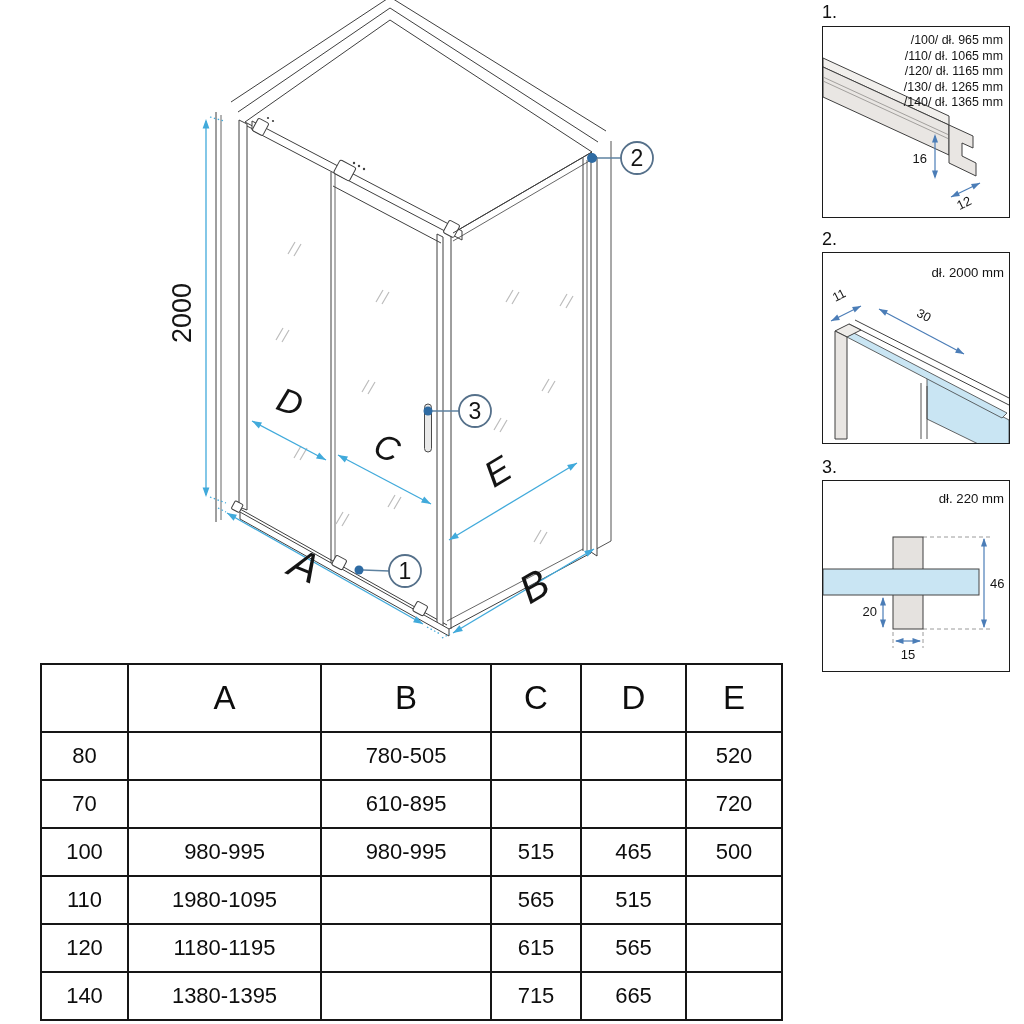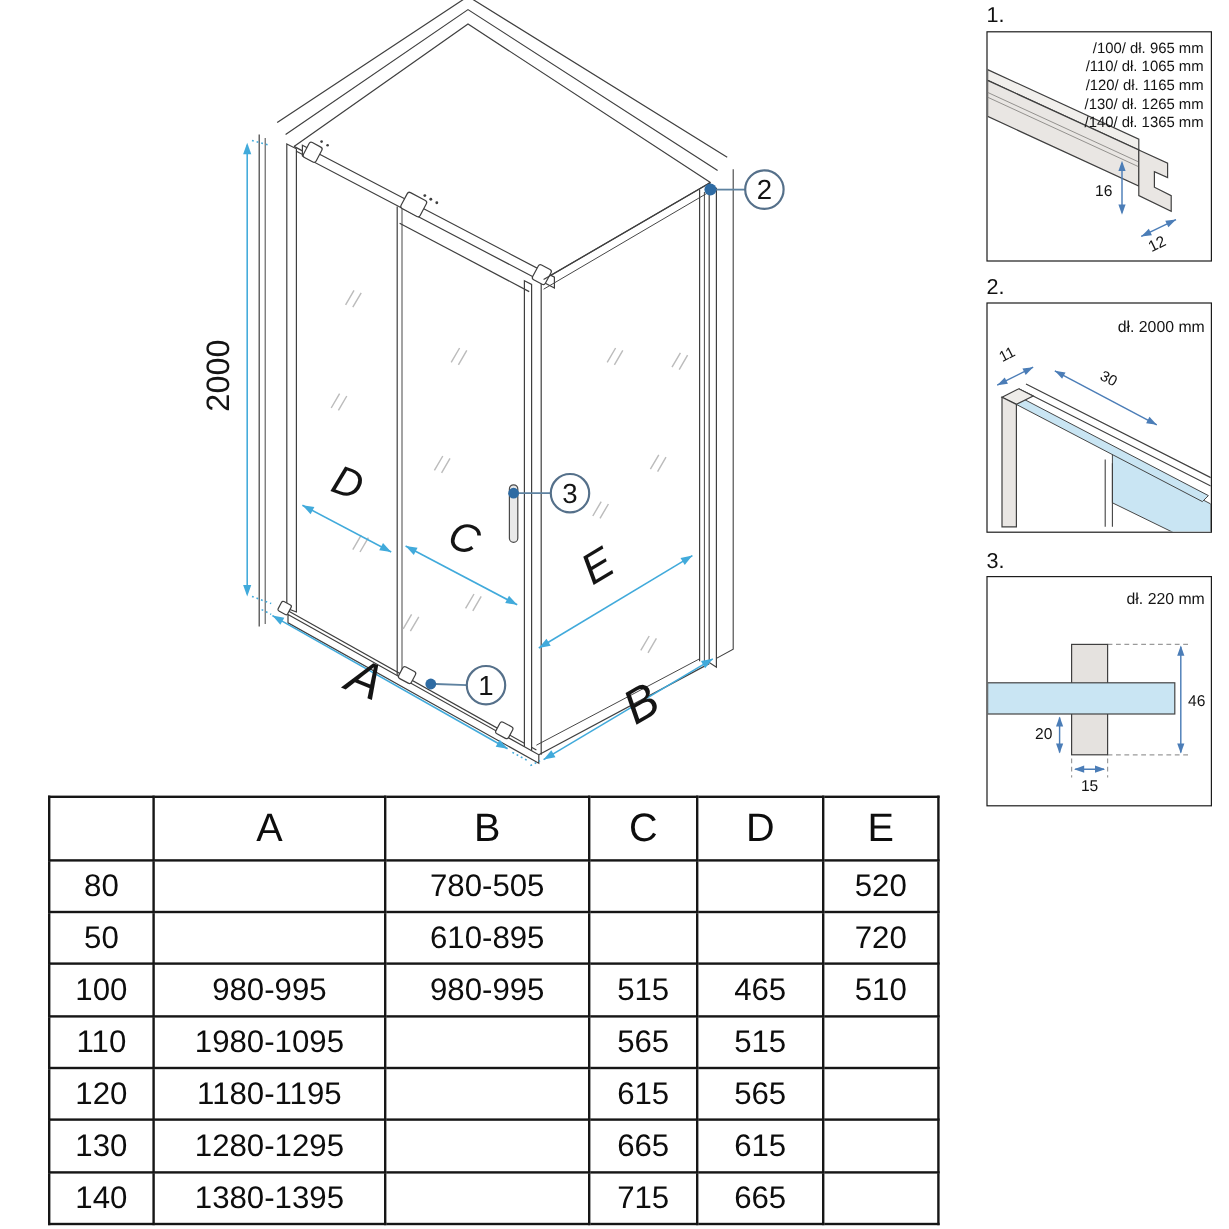--- a/index.html
+++ b/index.html
@@ -6,21 +6,21 @@
   .stage{position:relative;width:1024px;height:1024px;background:#fff;overflow:hidden;
          font-family:"Liberation Sans",sans-serif;}
   svg text{font-family:"Liberation Sans",sans-serif;fill:#141414;}
   .detail-label{position:absolute;font-size:18px;color:#111;font-weight:400;}
   .detail-box{position:absolute;border:1.6px solid #1c1c1c;background:#fff;}
   table.spec{position:absolute;left:40px;top:663px;width:741px;height:358px;
              border-collapse:collapse;table-layout:fixed;background:#fff;}
   .spec th,.spec td{border:2px solid #161616;text-align:center;vertical-align:middle;
                     padding:0;font-weight:400;color:#0d0d0d;overflow:hidden;white-space:nowrap;}
   .spec th{font-size:33px;}
-  .spec td{font-size:26px;}
+  .spec td{font-size:22px;}
 </style>
 </head>
 <body>
 
 <div class="stage">
 
   <svg width="820" height="660" viewBox="0 0 820 660" style="position:absolute;left:0;top:0;">
     <defs>
       <path id="ahm" d="M0,0 L9.5,-3.4 L9.5,3.4 Z" fill="#41aadb"></path>
     </defs>
@@ -301,57 +301,49 @@
     </tr>
     <tr>
       <td>80</td>
       <td></td>
       <td>780-505</td>
       <td></td>
       <td></td>
       <td>520</td>
     </tr>
     <tr>
-      <td>50</td>
+      <td>70</td>
       <td></td>
       <td>610-895</td>
       <td></td>
       <td></td>
       <td>720</td>
     </tr>
     <tr>
       <td>100</td>
       <td>980-995</td>
       <td>980-995</td>
       <td>515</td>
       <td>465</td>
-      <td>510</td>
+      <td>500</td>
     </tr>
     <tr>
       <td>110</td>
       <td>1980-1095</td>
       <td></td>
       <td>565</td>
       <td>515</td>
       <td></td>
     </tr>
     <tr>
       <td>120</td>
       <td>1180-1195</td>
       <td></td>
       <td>615</td>
       <td>565</td>
-      <td></td>
-    </tr>
-    <tr>
-      <td>130</td>
-      <td>1280-1295</td>
-      <td></td>
-      <td>665</td>
-      <td>615</td>
       <td></td>
     </tr>
     <tr>
       <td>140</td>
       <td>1380-1395</td>
       <td></td>
       <td>715</td>
       <td>665</td>
       <td></td>
     </tr>

